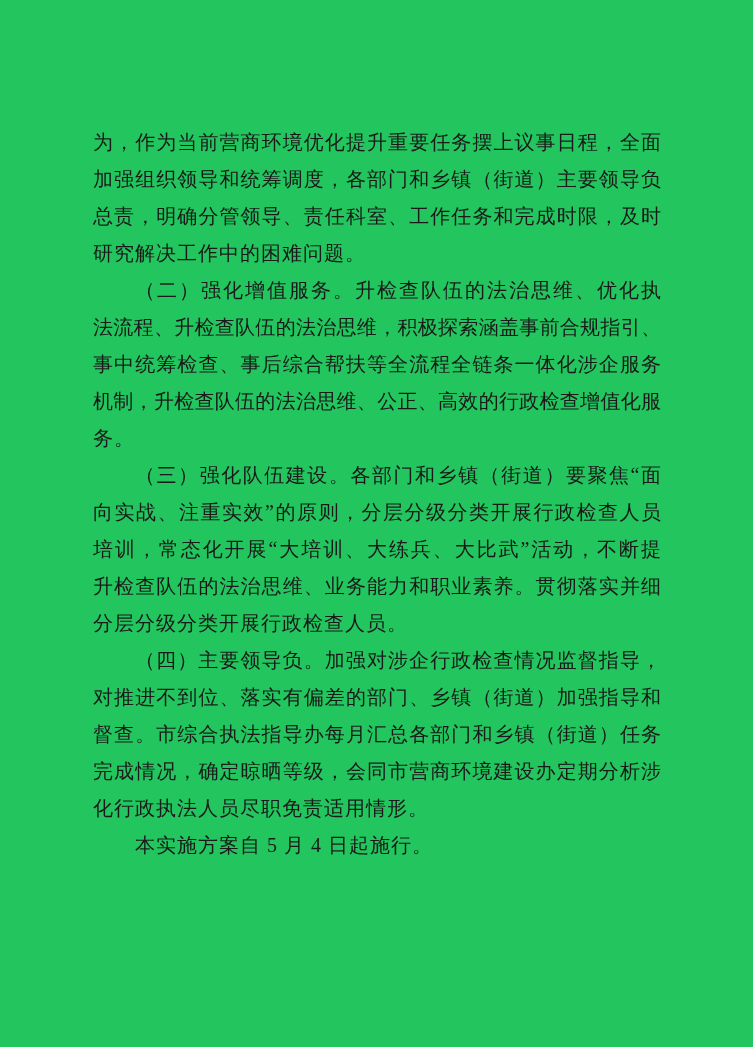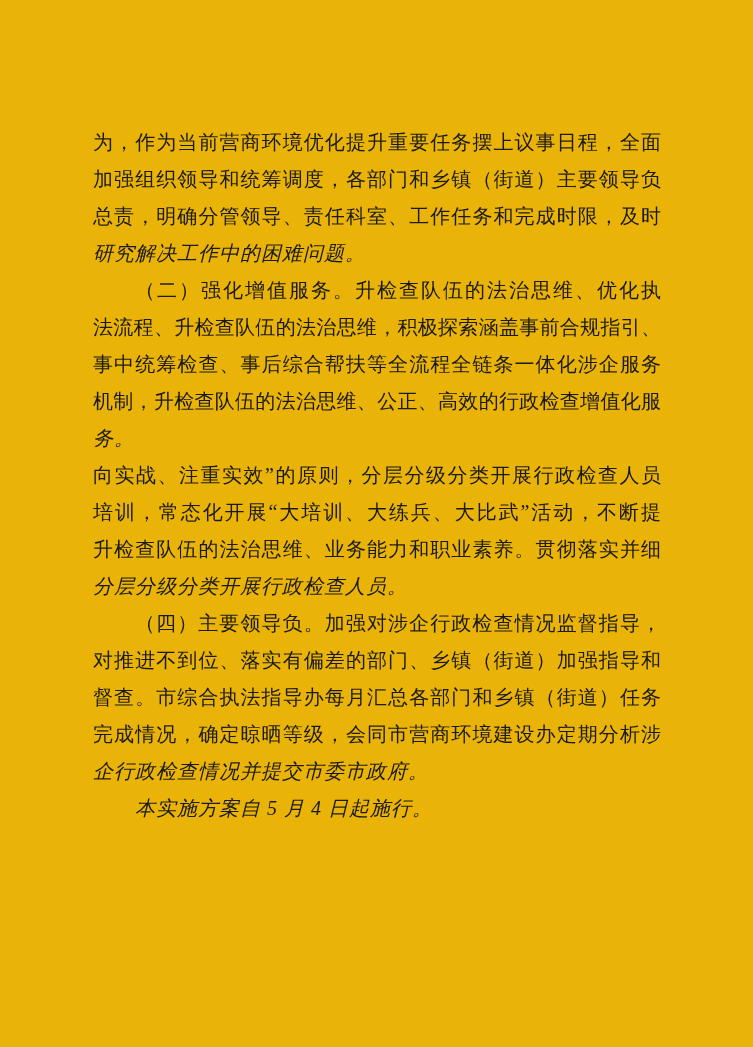--- a/index.html
+++ b/index.html
@@ -3,21 +3,21 @@
 <meta charset="utf-8">
 <style>
   * { margin: 0; padding: 0; box-sizing: border-box; }
   html, body {
     background: #ffffff;
   }
   .page {
     position: relative;
     width: 753px;
     height: 1047px;
-    background: #eab308;
+    background: #22c55e;
     overflow: hidden;
     font-family: "Liberation Serif", "DejaVu Serif", serif;
   }
   .text-block {
     position: absolute;
     left: 93px;
     top: 124px;
     width: 568px;
   }
   .line {
@@ -29,21 +29,20 @@
     overflow: hidden;
     white-space: nowrap;
   }
   .line.justify {
     text-align: justify;
     text-align-last: justify;
     white-space: normal;
   }
   .line:not(.justify) {
     letter-spacing: 1px;
-    font-style: italic;
   }
   .line.indent {
     padding-left: 42px;
   }
   .seg.bold {
     font-weight: 400;
   }
 </style>
 </head>
 <body>
@@ -52,24 +51,25 @@
   <div class="text-block" id="text-block">
       <div class="line justify"><span class="seg">为，作为当前营商环境优化提升重要任务摆上议事日程，全面</span></div>
       <div class="line justify"><span class="seg">加强组织领导和统筹调度，各部门和乡镇（街道）主要领导负</span></div>
       <div class="line justify"><span class="seg">总责，明确分管领导、责任科室、工作任务和完成时限，及时</span></div>
       <div class="line"><span class="seg">研究解决工作中的困难问题。</span></div>
       <div class="line justify indent"><span class="seg bold">（二）强化增值服务。</span><span class="seg">升检查队伍的法治思维、优化执</span></div>
       <div class="line justify"><span class="seg">法流程、升检查队伍的法治思维，积极探索涵盖事前合规指引、</span></div>
       <div class="line justify"><span class="seg">事中统筹检查、事后综合帮扶等全流程全链条一体化涉企服务</span></div>
       <div class="line justify"><span class="seg">机制，升检查队伍的法治思维、公正、高效的行政检查增值化服</span></div>
       <div class="line"><span class="seg">务。</span></div>
+      <div class="line justify indent"><span class="seg bold">（三）强化队伍建设。</span><span class="seg">各部门和乡镇（街道）要聚焦“面</span></div>
       <div class="line justify"><span class="seg">向实战、注重实效”的原则，分层分级分类开展行政检查人员</span></div>
       <div class="line justify"><span class="seg">培训，常态化开展“大培训、大练兵、大比武”活动，不断提</span></div>
       <div class="line justify"><span class="seg">升检查队伍的法治思维、业务能力和职业素养。贯彻落实并细</span></div>
       <div class="line"><span class="seg">分层分级分类开展行政检查人员。</span></div>
       <div class="line justify indent"><span class="seg bold">（四）主要领导负。</span><span class="seg">加强对涉企行政检查情况监督指导，</span></div>
       <div class="line justify"><span class="seg">对推进不到位、落实有偏差的部门、乡镇（街道）加强指导和</span></div>
       <div class="line justify"><span class="seg">督查。市综合执法指导办每月汇总各部门和乡镇（街道）任务</span></div>
       <div class="line justify"><span class="seg">完成情况，确定晾晒等级，会同市营商环境建设办定期分析涉</span></div>
-      <div class="line"><span class="seg">企行政检查情况并提交市委市政府。</span></div>
+      <div class="line"><span class="seg">化行政执法人员尽职免责适用情形。</span></div>
       <div class="line indent"><span class="seg">本实施方案自 5 月 4 日起施行。</span></div>
     </div>
 </div>
 
 </body></html>

